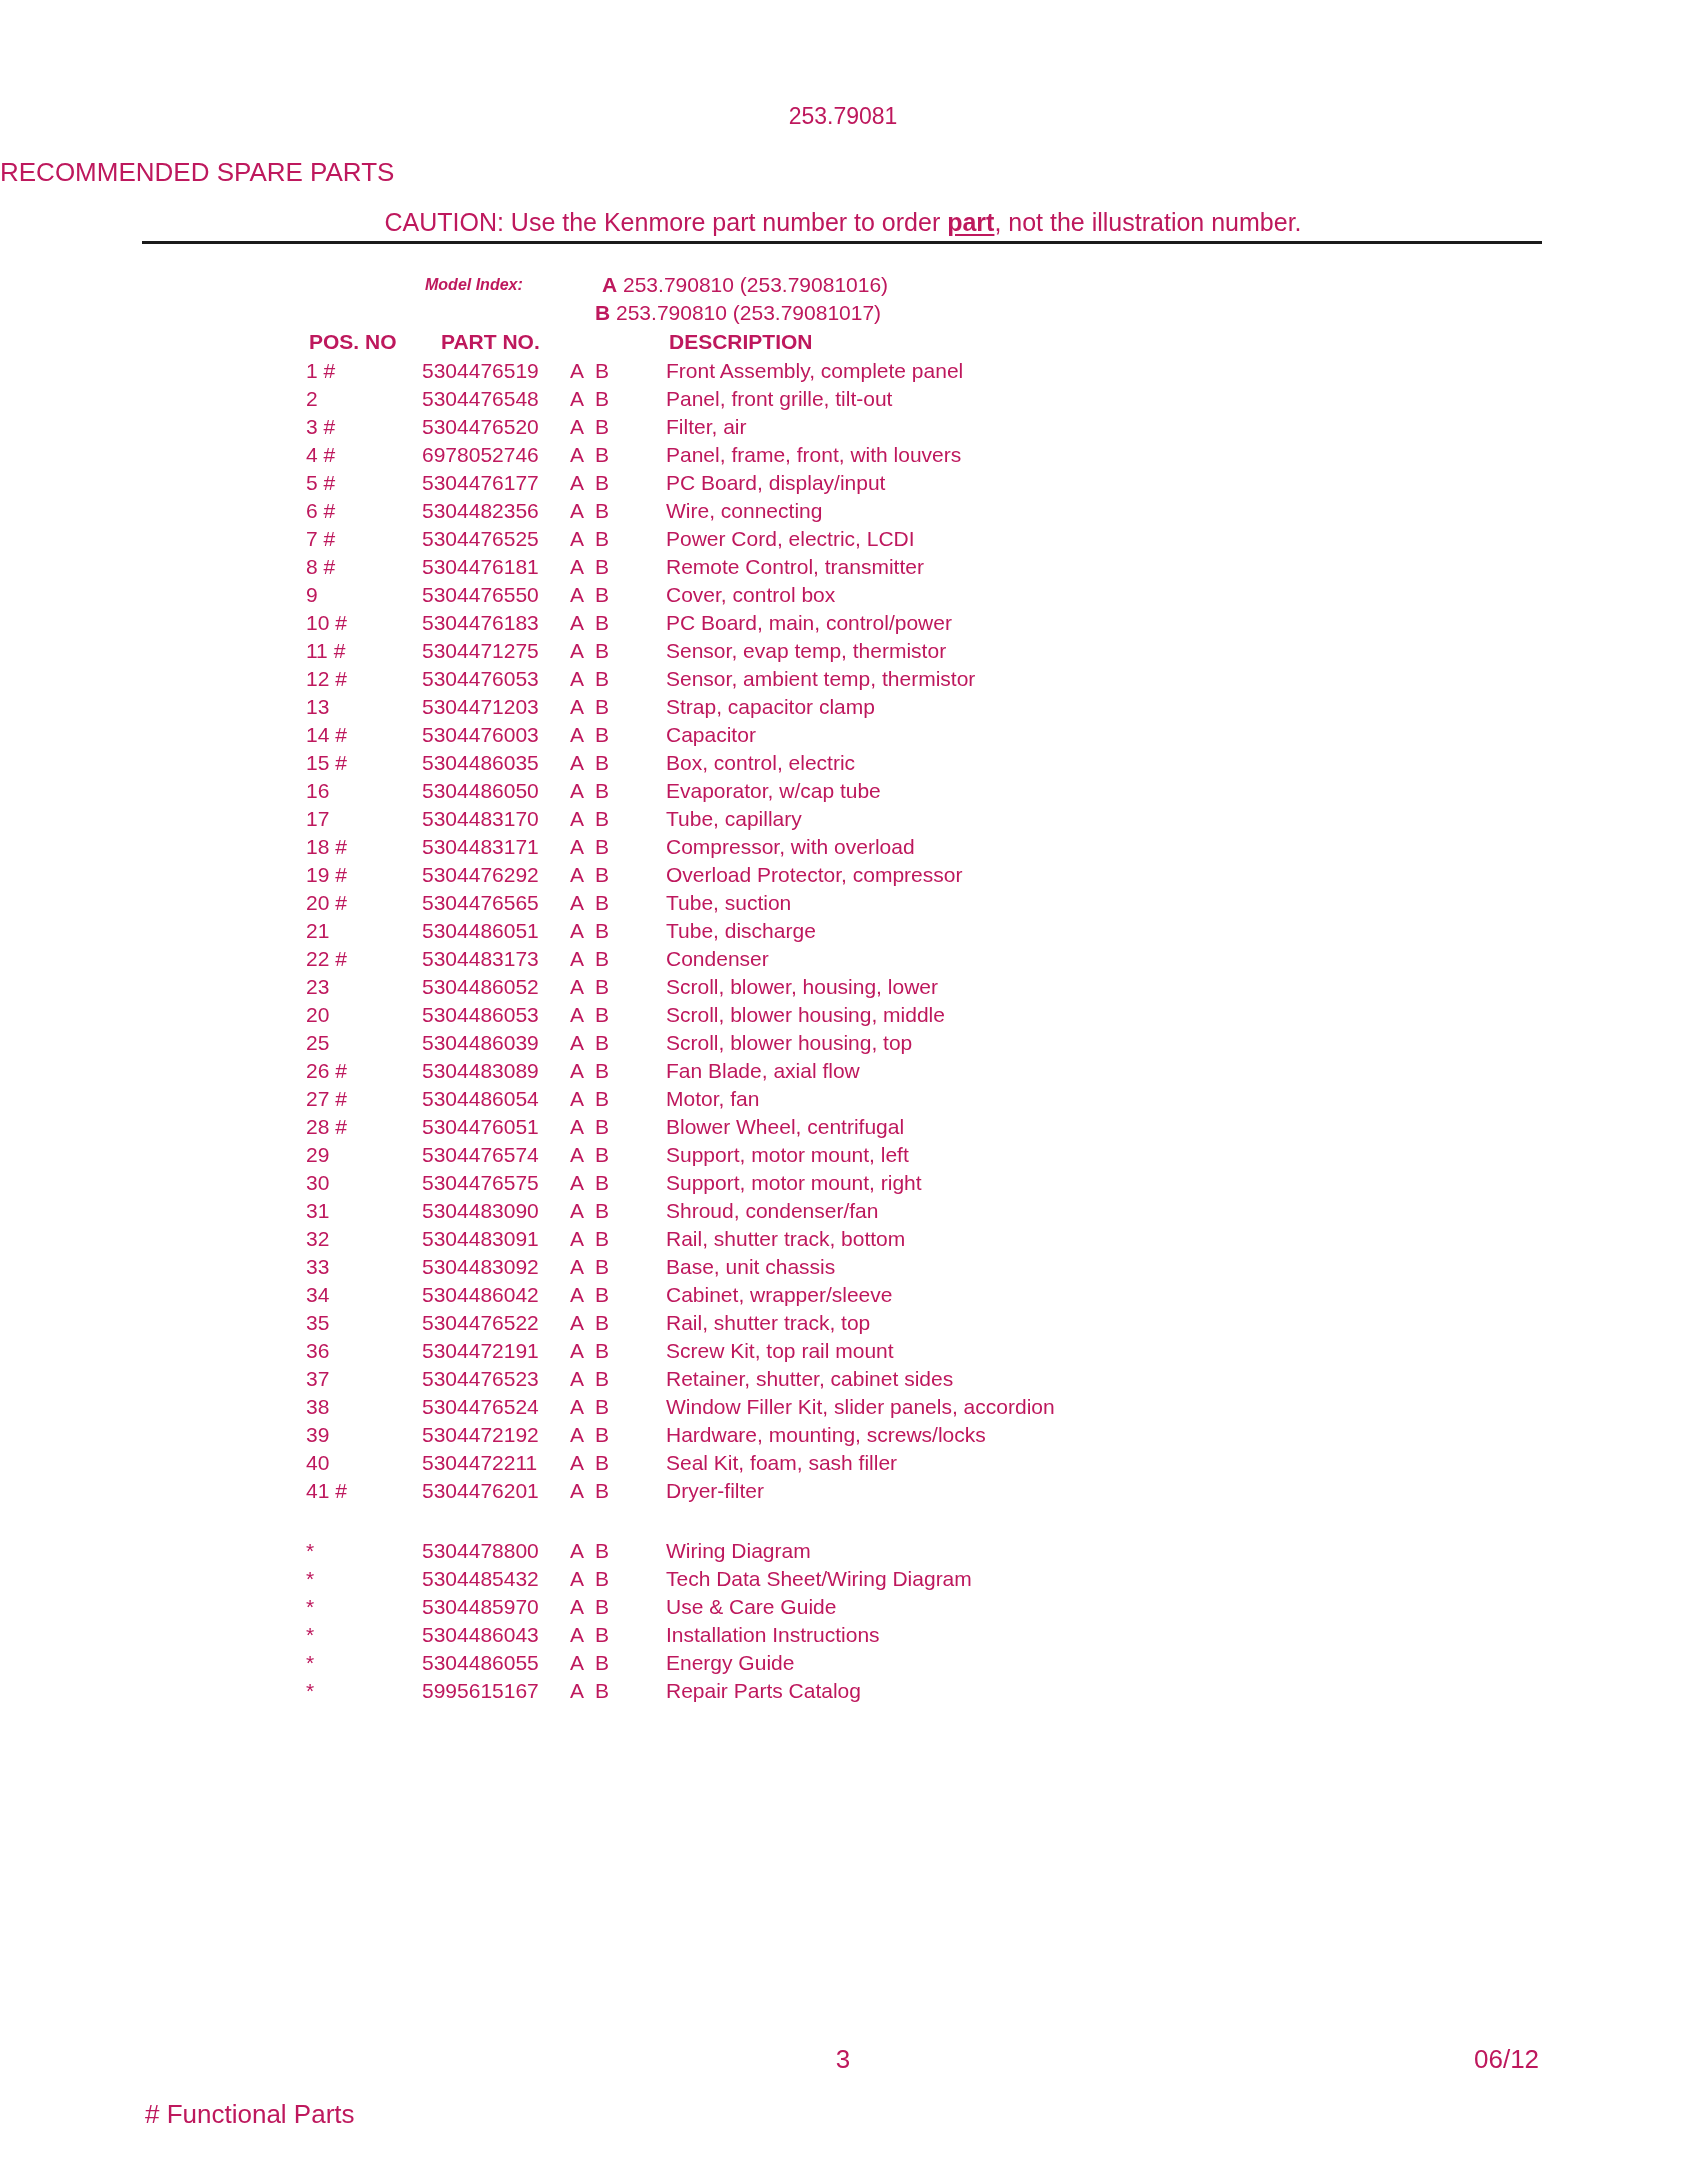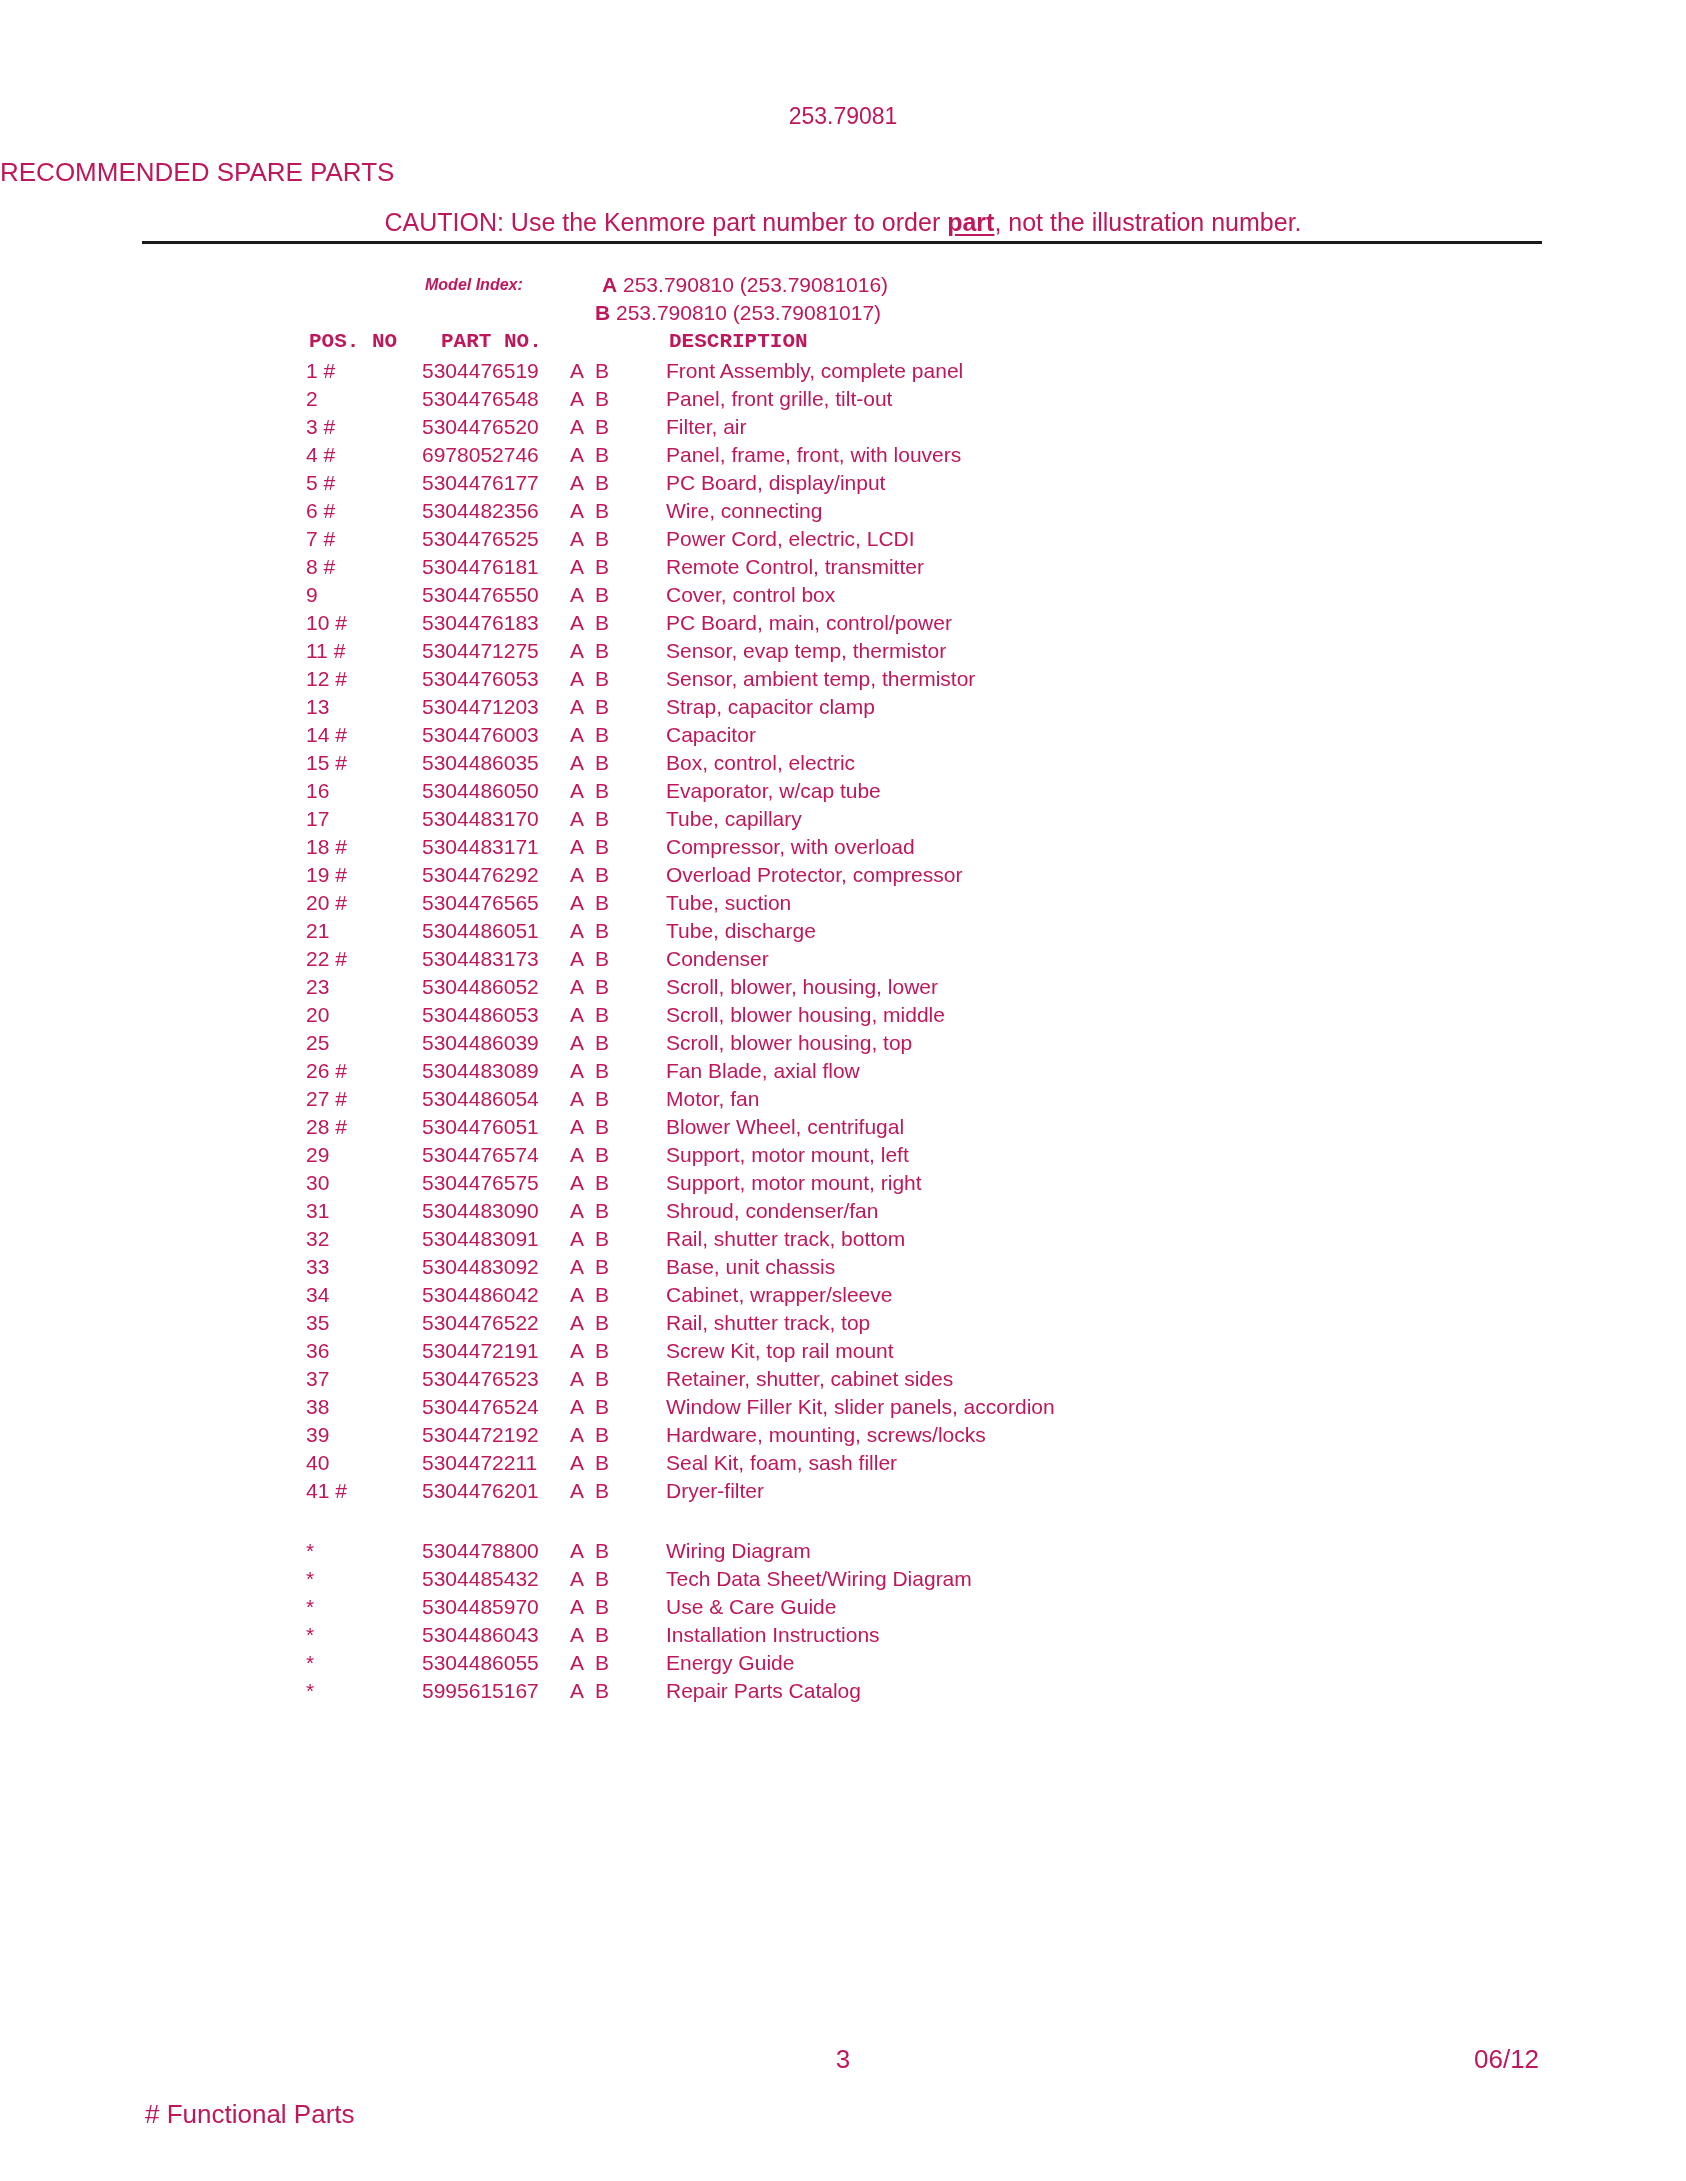--- a/index.html
+++ b/index.html
@@ -31,21 +31,21 @@
   }
   .mi-label{
     position:absolute;left:425px;top:271px;
     font-size:16px;font-style:italic;line-height:28.5px;font-weight:bold;
   }
   .mi-line{position:absolute;font-size:21px;line-height:28.5px;white-space:pre;}
   .mi-line .mi-letter{font-weight:bold;}
   .mi-a{left:602px;top:271px;}
   .mi-b{left:595px;top:299px;}
 
-  .thead{position:absolute;top:328px;left:0;width:100%;height:28.5px;font-family:Liberation Mono, monospace;}
+  .thead{position:absolute;top:328px;left:0;width:100%;height:28.5px;}
   .thead .hcell{
     position:absolute;top:0;font-size:21px;font-weight:bold;line-height:28.5px;white-space:pre;
   }
   .h-pos{left:309px;}
   .h-part{left:441px;}
   .h-desc{left:669px;}
 
   .tbody{position:absolute;top:357px;left:0;width:100%;}
   .trow{position:relative;height:28px;}
   .cell{

